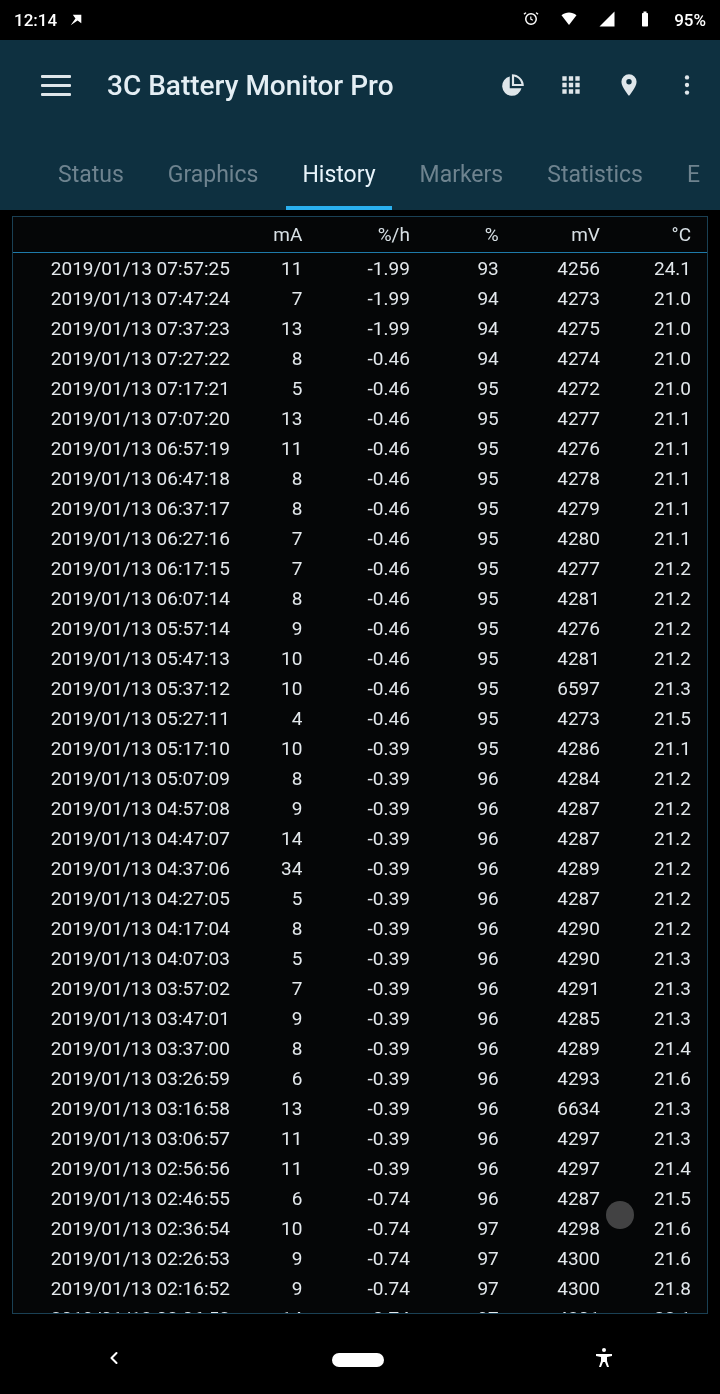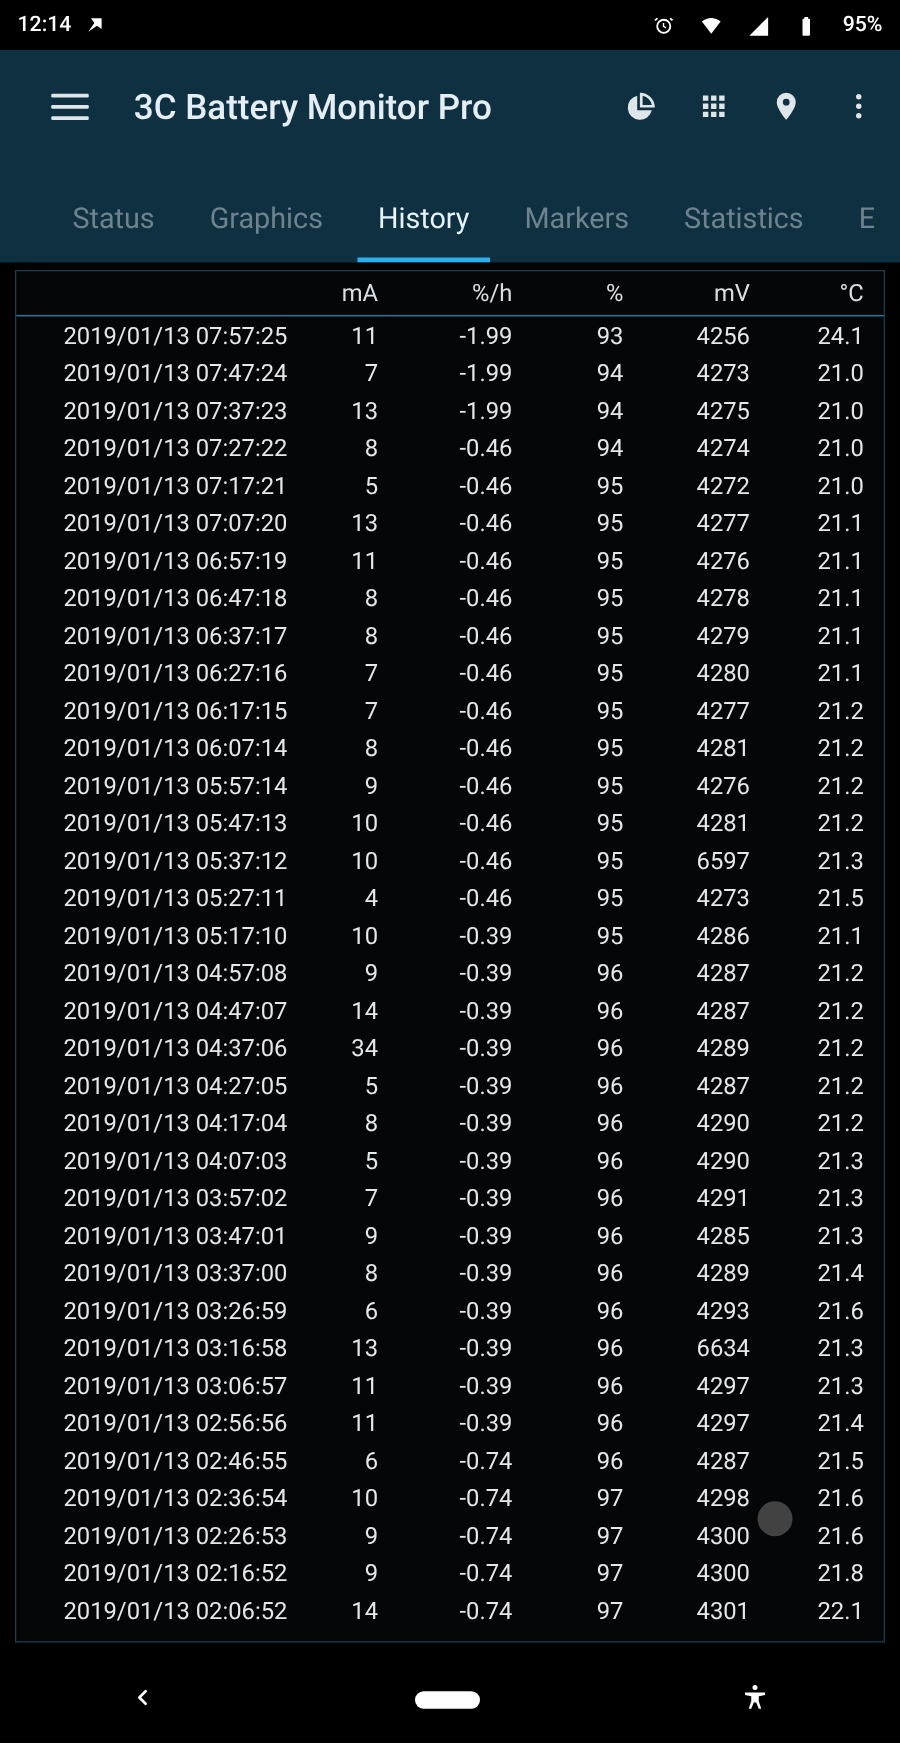--- a/index.html
+++ b/index.html
@@ -16,21 +16,21 @@
     height: 40px;
     display: flex;
     align-items: center;
     justify-content: space-between;
     padding: 0 14px;
     font-size: 17px;
     font-weight: 500;
     color: #fff;
   }
   .status-left { display: flex; align-items: center; gap: 10px; }
-  .status-right { display: flex; align-items: flex-end; gap: 20px; }
+  .status-right { display: flex; align-items: flex-start; gap: 20px; }
   .app-bar {
     background: #0e3040;
     height: 170px;
     display: flex;
     flex-direction: column;
   }
   .app-bar-top {
     height: 90px;
     display: flex;
     align-items: center;
@@ -363,20 +363,28 @@
         </tr>
         <tr>
           <td class="col-ts">2019/01/13 05:17:10</td>
           <td class="col-ma">10</td>
           <td class="col-rate">-0.39</td>
           <td class="col-pct">95</td>
           <td class="col-mv">4286</td>
           <td class="col-temp">21.1</td>
         </tr>
         <tr>
+          <td class="col-ts">2019/01/13 05:07:09</td>
+          <td class="col-ma">8</td>
+          <td class="col-rate">-0.39</td>
+          <td class="col-pct">96</td>
+          <td class="col-mv">4284</td>
+          <td class="col-temp">21.2</td>
+        </tr>
+        <tr>
           <td class="col-ts">2019/01/13 04:57:08</td>
           <td class="col-ma">9</td>
           <td class="col-rate">-0.39</td>
           <td class="col-pct">96</td>
           <td class="col-mv">4287</td>
           <td class="col-temp">21.2</td>
         </tr>
         <tr>
           <td class="col-ts">2019/01/13 04:47:07</td>
           <td class="col-ma">14</td>

